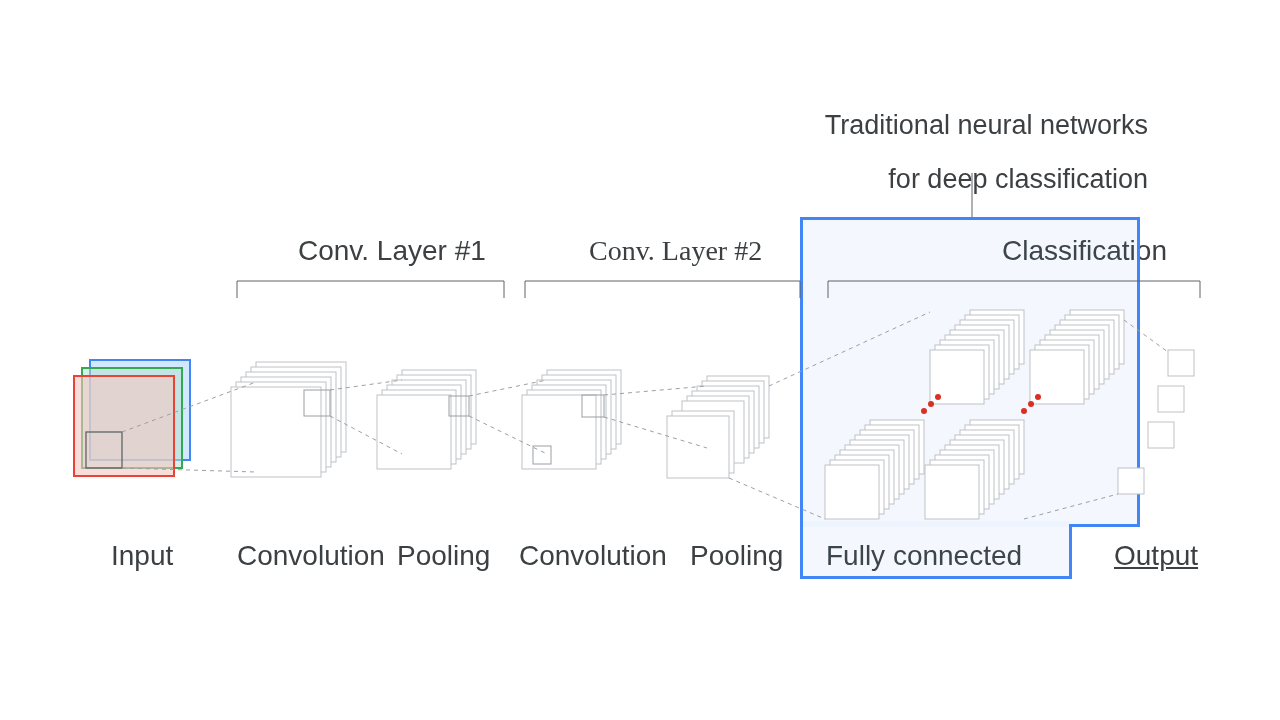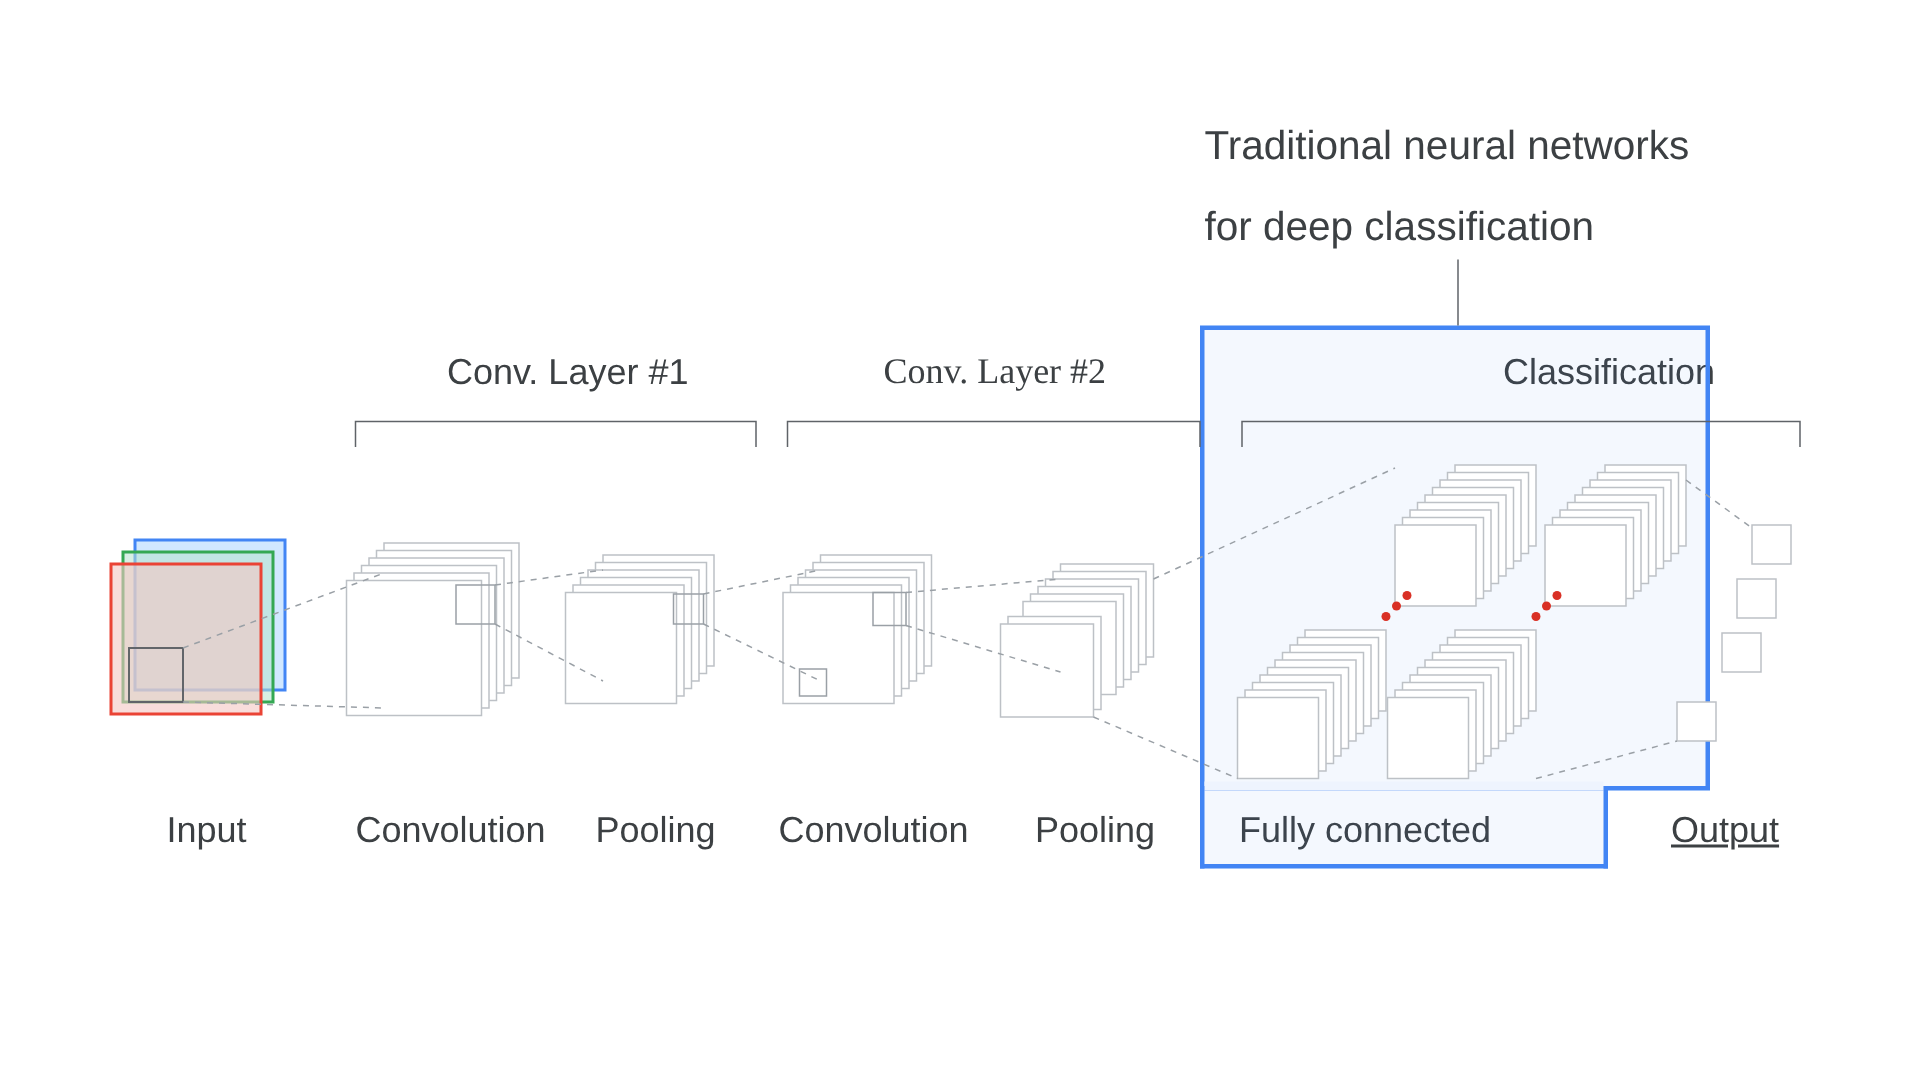--- a/index.html
+++ b/index.html
@@ -7,27 +7,28 @@
     padding: 0;
     width: 1280px;
     height: 720px;
     background: #fff;
     font-family: "Google Sans", "Helvetica Neue", Arial, sans-serif;
     color: #3c4043;
     overflow: hidden;
   }
   .label {
     position: absolute;
-    font-size: 24px;
+    font-size: 28px;
     color: #3c4043;
     white-space: nowrap;
   }
   .title {
     font-size: 27px;
-    text-align: left;
+    text-align: right;
+    margin-top: 28px;
   }
   svg { display: block; }
   .highlight-box {
     position: absolute;
     border: 3px solid #4285f4;
     background: rgba(66,133,244,0.06);
     box-sizing: border-box;
   }
 </style>
 </head>

